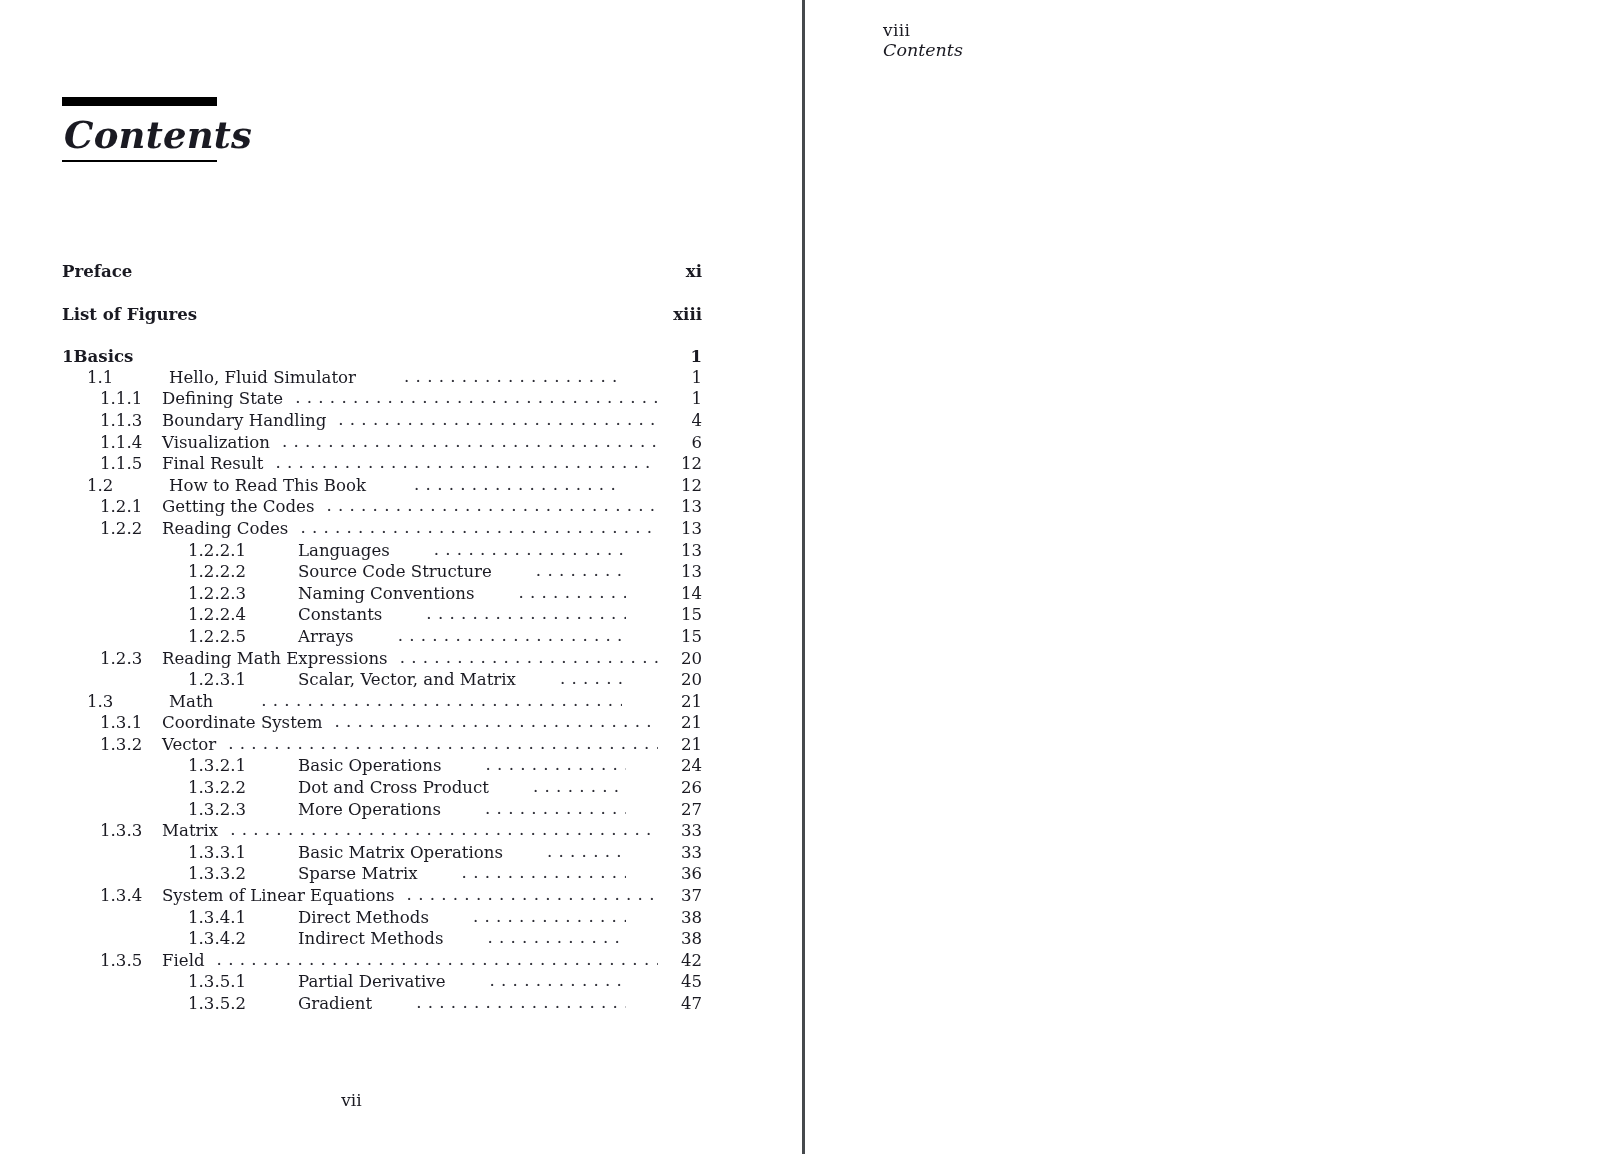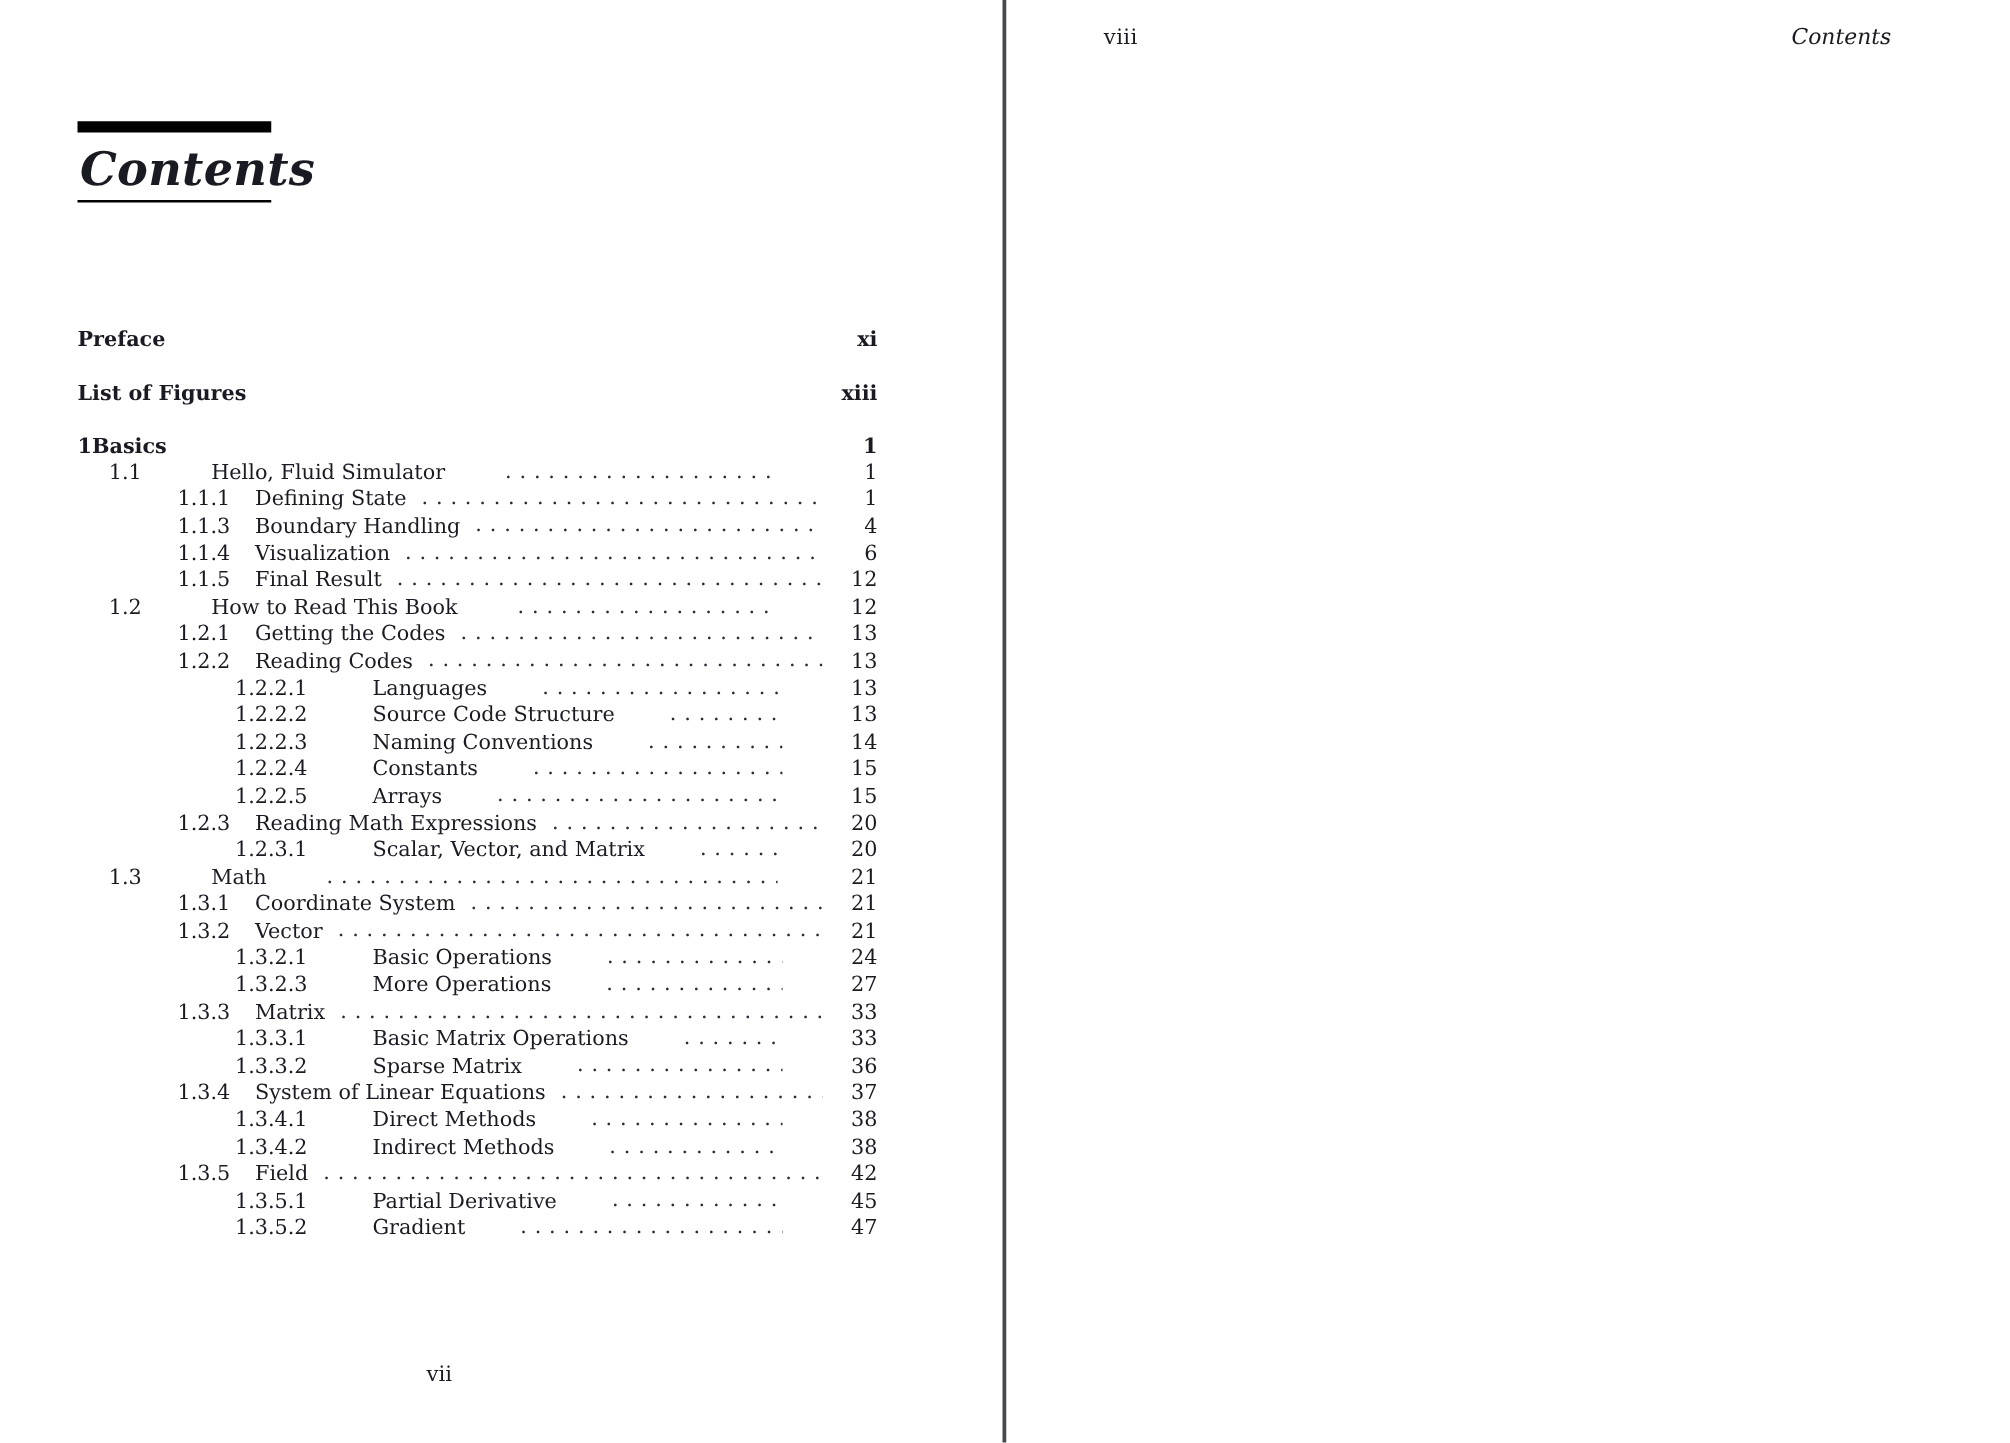--- a/index.html
+++ b/index.html
@@ -72,20 +72,21 @@
   
   .running-head {
     position: absolute;
     top: 20px;
     left: 80px;
     right: 95px;
     display: flex;
     justify-content: space-between;
     align-items: baseline;
     font-size: 17px;
+    flex-direction: column;
   }
   .folio-verso { font-size: 17px; letter-spacing: 0.3px; }
   .running-title { font-style: italic; font-size: 17.5px; }
 
   
   .folio-foot {
     position: absolute;
     bottom: 44px;
     left: 0;
     width: 703px;
@@ -114,21 +115,21 @@
   
   .row.front  { margin-bottom: 26px; font-weight: 700; }
   .row.chap   { font-weight: 700; margin-bottom: 5px; }
   .row.chap.spaced-above { margin-top: 17px; }
 
   .num {
     flex: 0 0 auto;
     text-align: left;
   }
   .lvl1 .num { width: 46px; margin-left: 25px; }
-  .lvl2 .num { width: 62px; margin-left: 80px; }
+  .lvl2 .num { width: 62px; margin-left: 38px; }
   .lvl3 .num { width: 78px; margin-left: 126px; }
 
   .front .num { width: 0; }
 
   .label {
     flex: 0 0 auto;
     padding-right: 8px;
   }
 
   .leader {
@@ -297,20 +298,26 @@
           <span class="leader"></span>
           <span class="page-no">21</span>
         </div>
         <div class="row lvl3">
           <span class="num">1.3.2.1</span>
           <span class="label">Basic Operations</span>
           <span class="leader"></span>
           <span class="page-no">24</span>
         </div>
         <div class="row lvl3">
+          <span class="num">1.3.2.2</span>
+          <span class="label">Dot and Cross Product</span>
+          <span class="leader"></span>
+          <span class="page-no">26</span>
+        </div>
+        <div class="row lvl3">
           <span class="num">1.3.2.3</span>
           <span class="label">More Operations</span>
           <span class="leader"></span>
           <span class="page-no">27</span>
         </div>
         <div class="row lvl2">
           <span class="num">1.3.3</span>
           <span class="label">Matrix</span>
           <span class="leader"></span>
           <span class="page-no">33</span>

